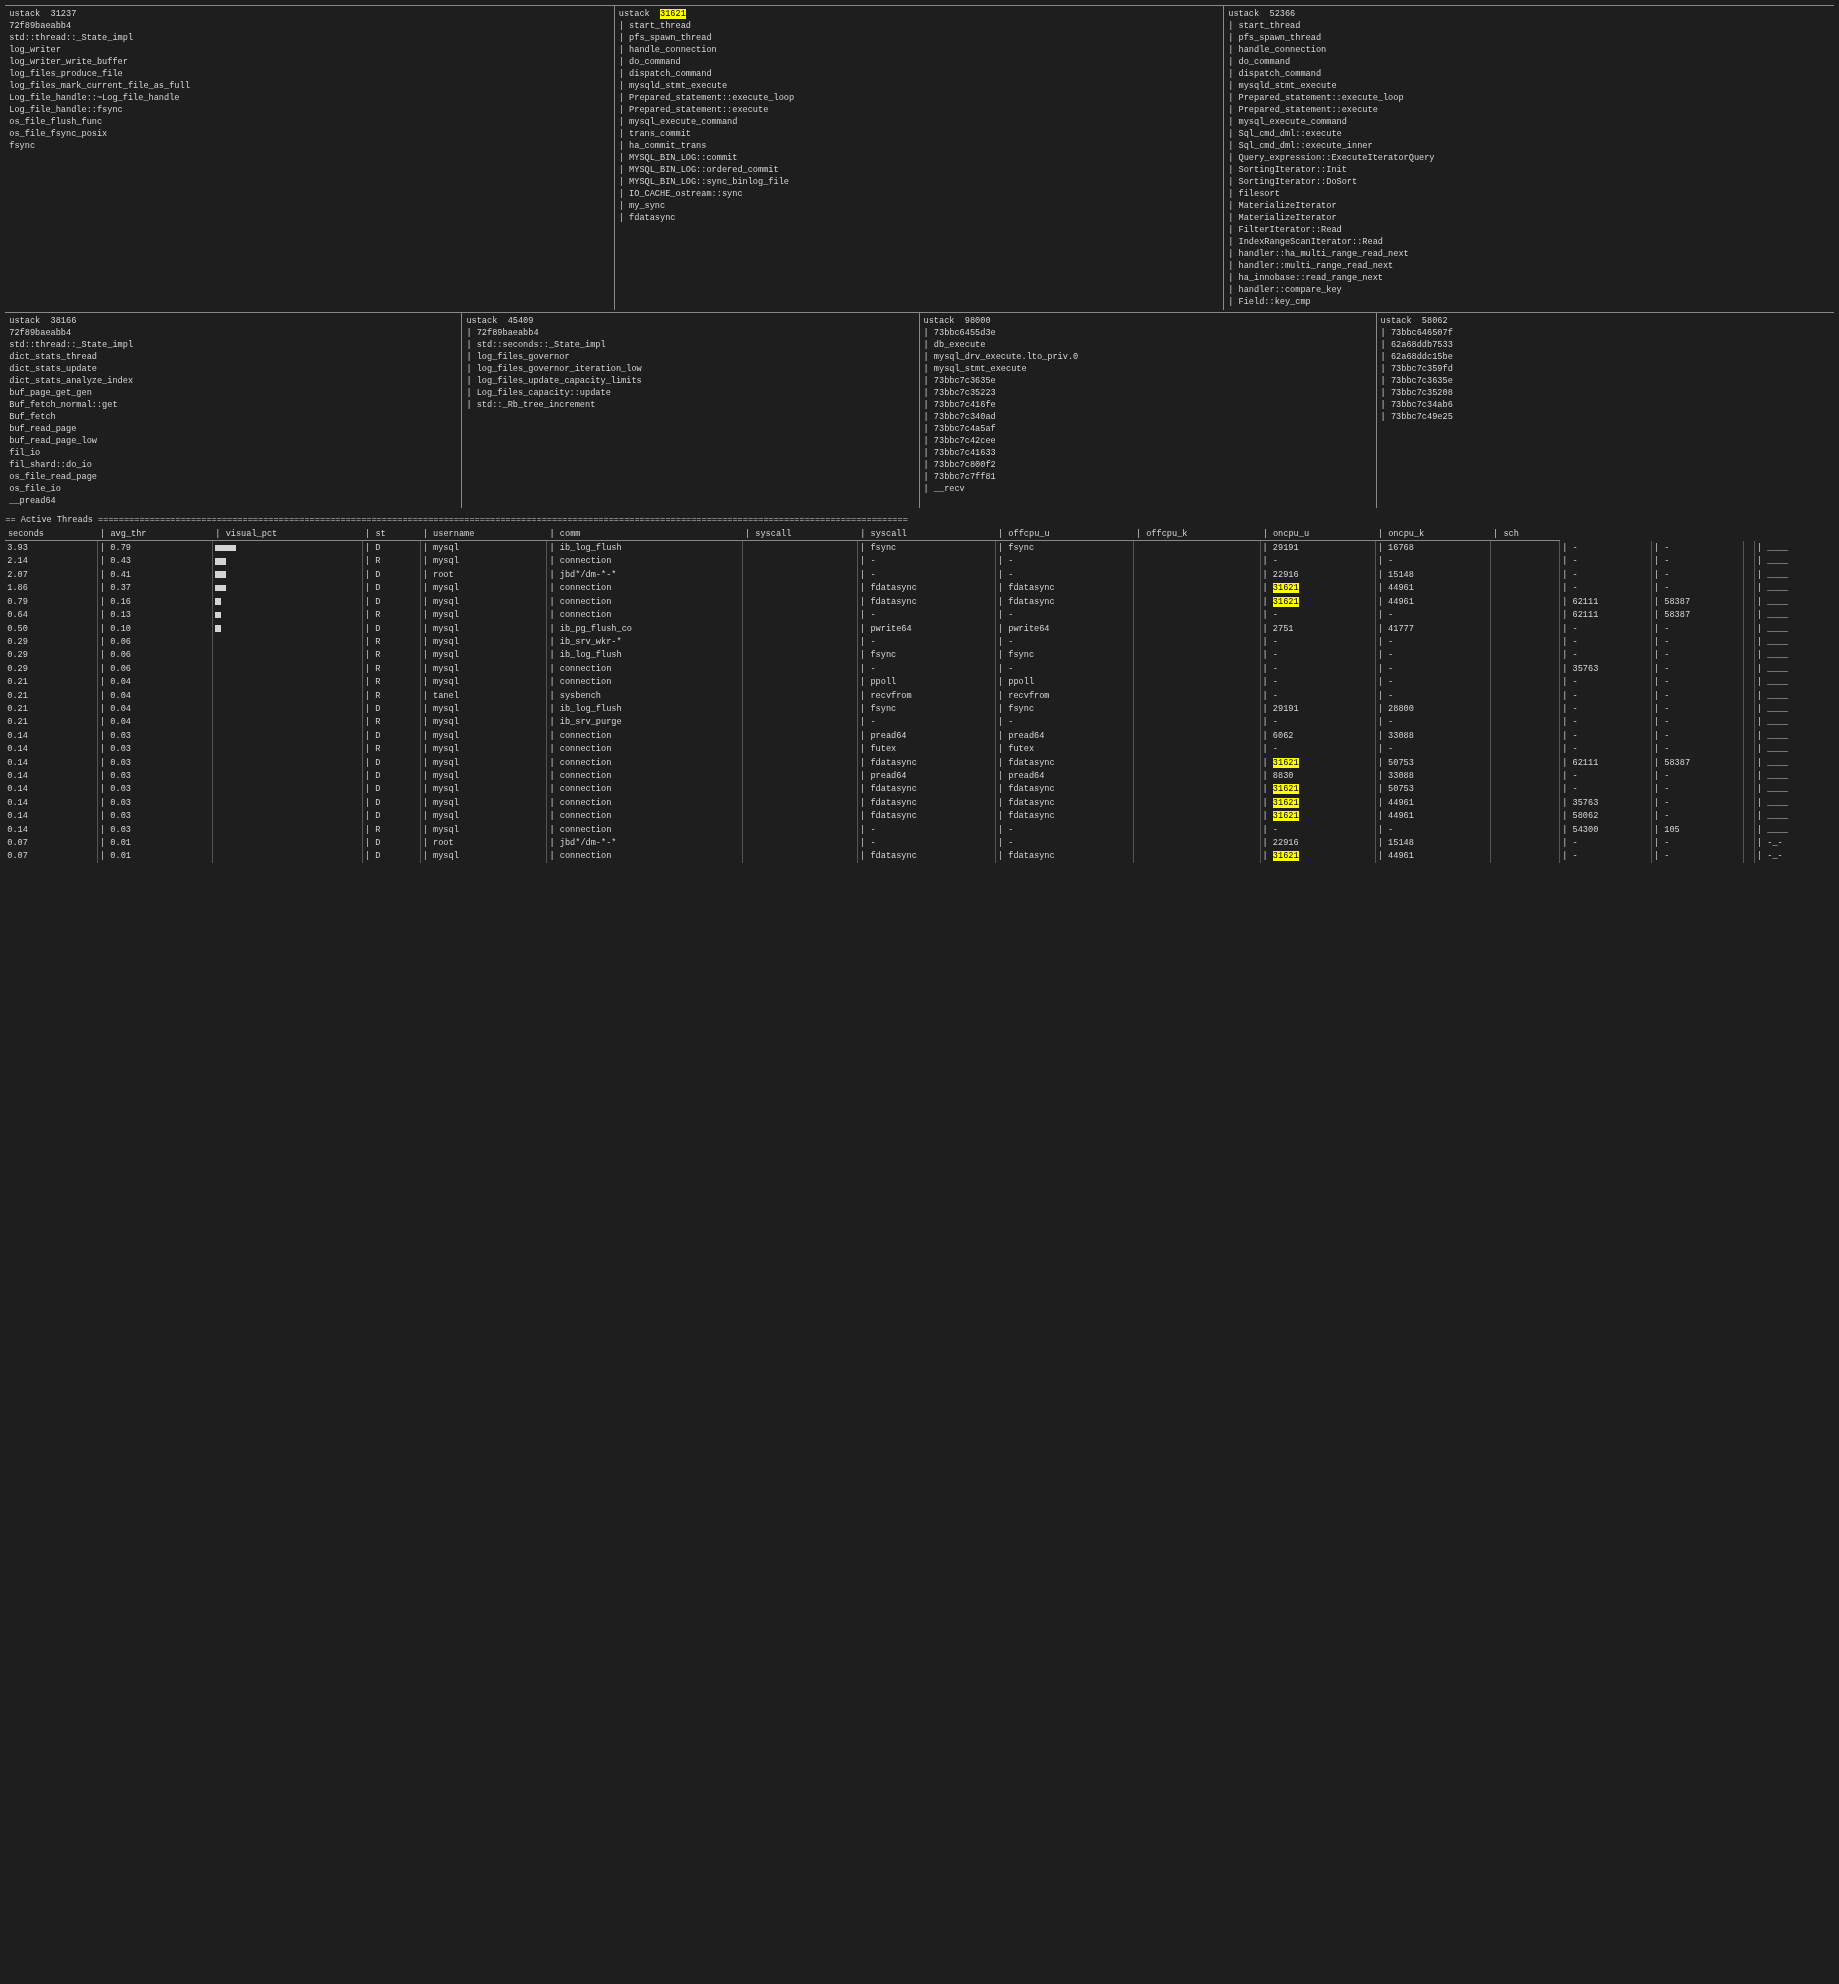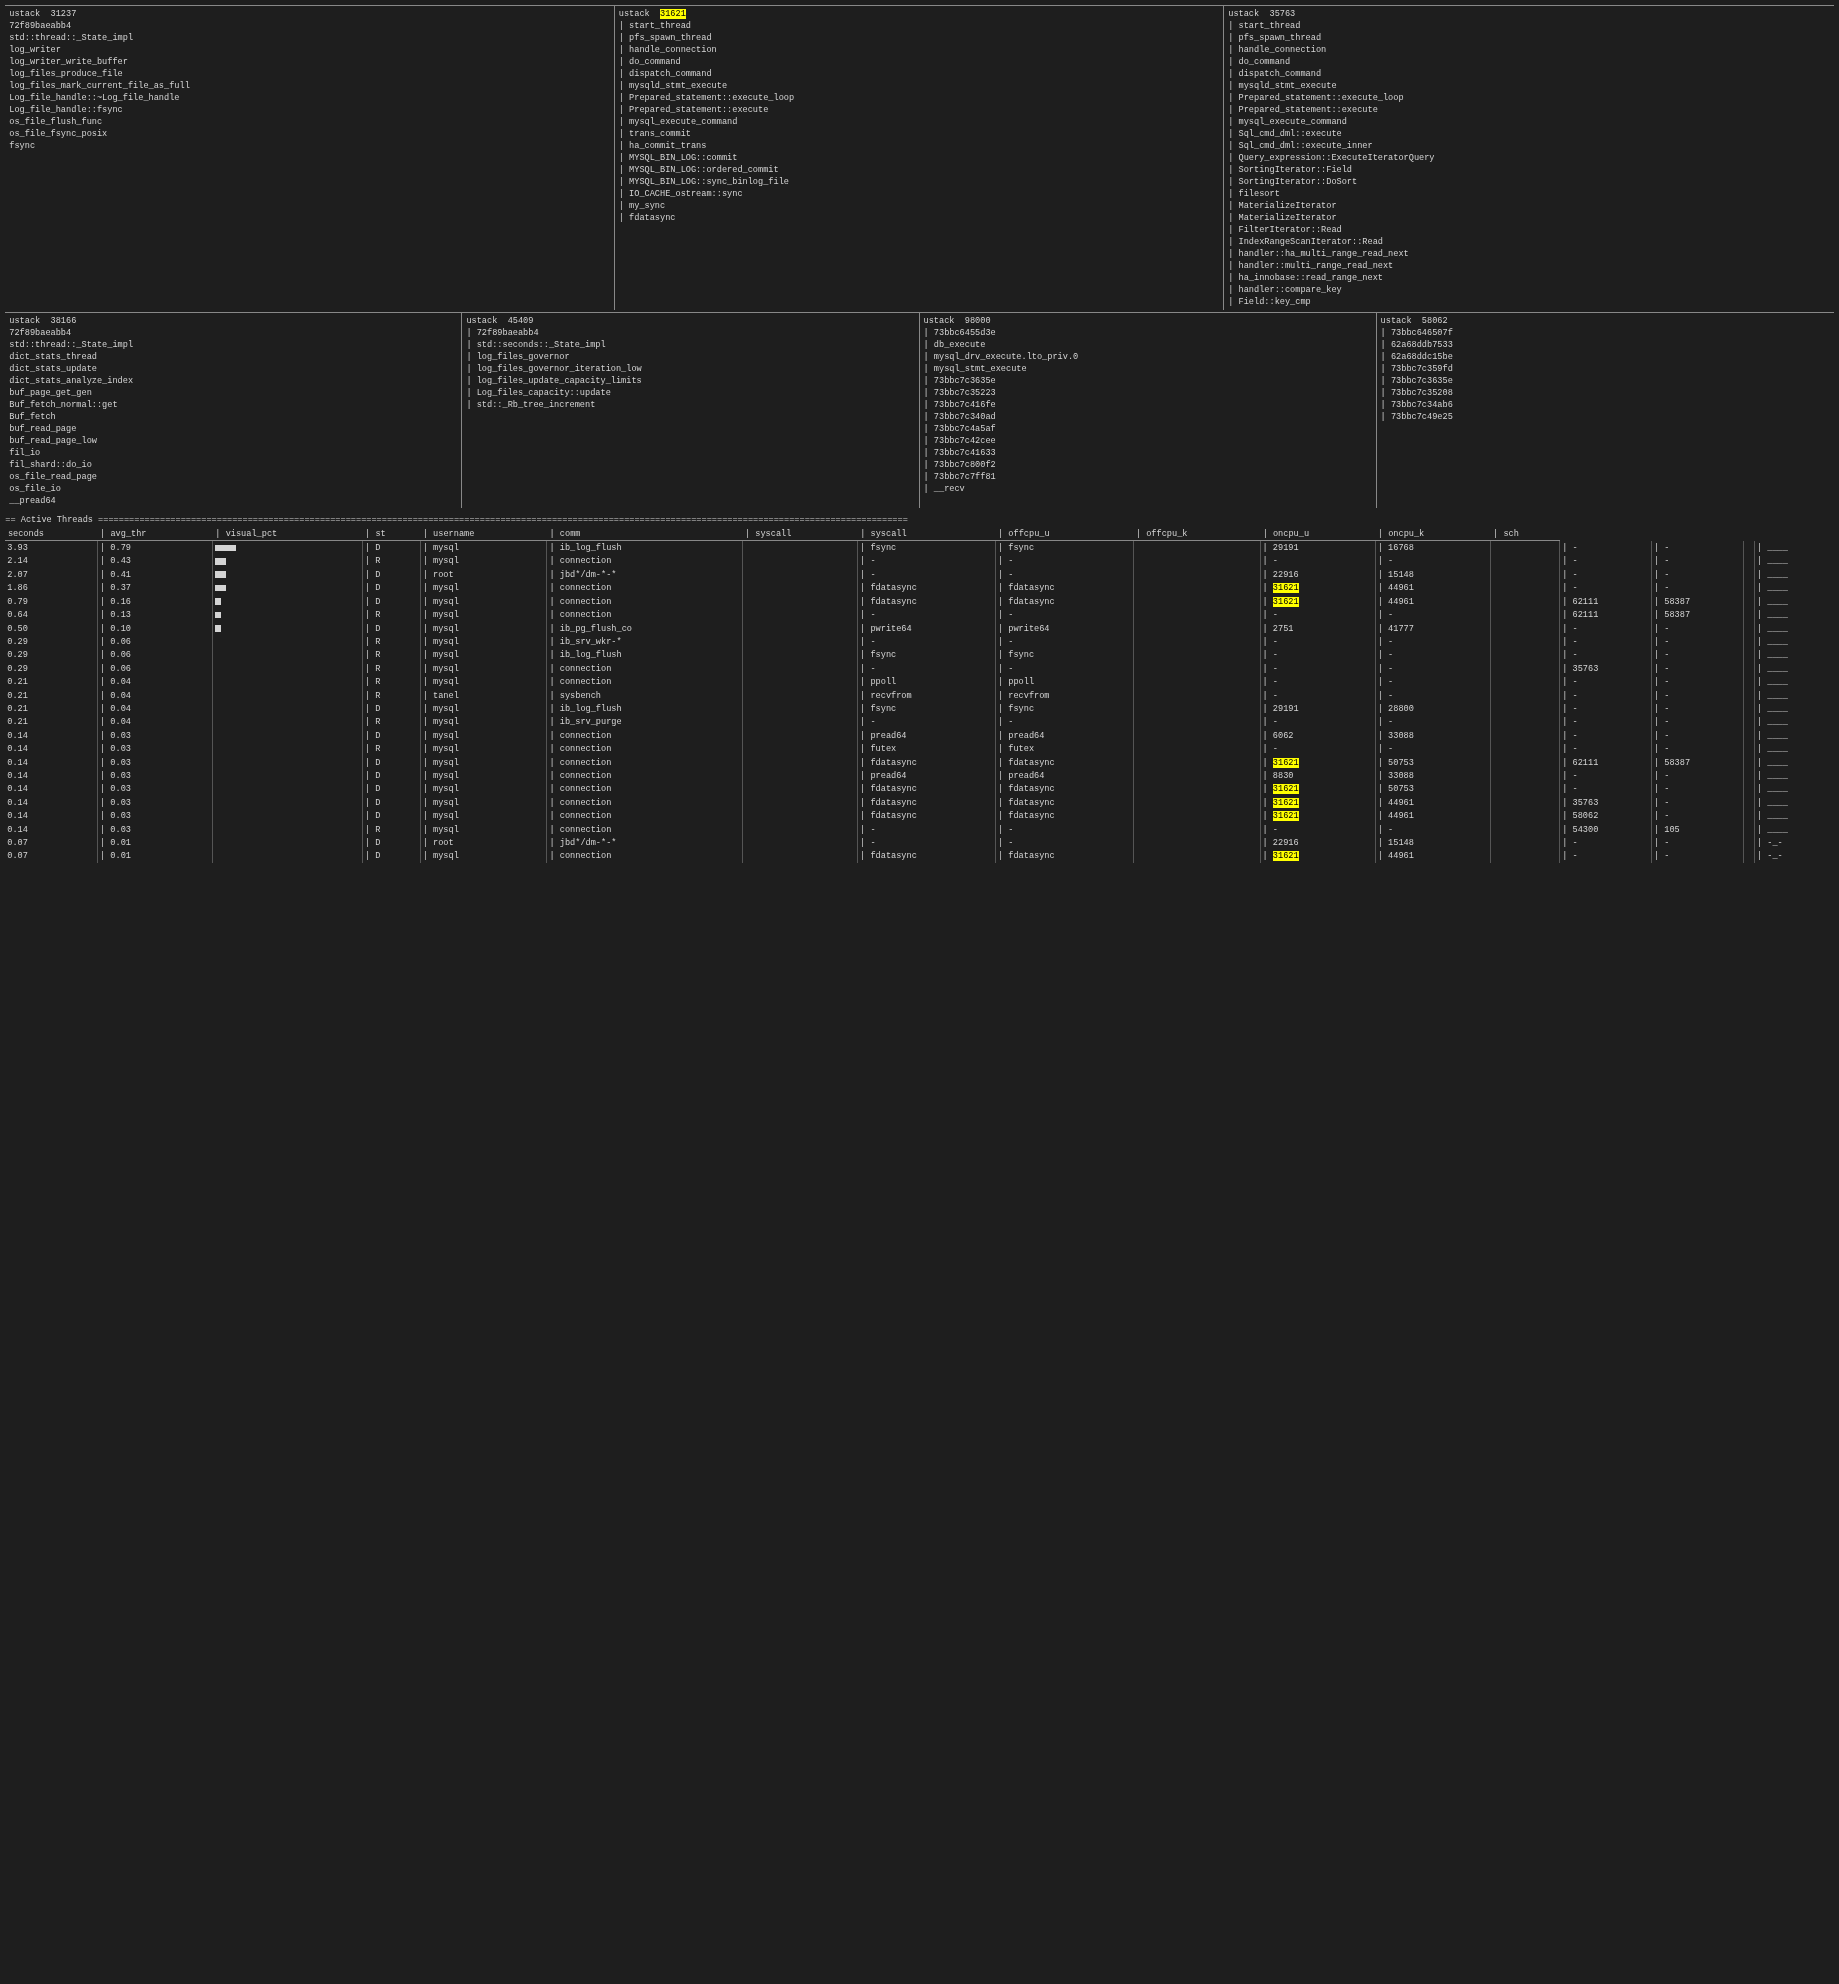--- a/index.html
+++ b/index.html
@@ -125,34 +125,34 @@
           <span class="stack-line">| trans_commit</span>
           <span class="stack-line">| ha_commit_trans</span>
           <span class="stack-line">| MYSQL_BIN_LOG::commit</span>
           <span class="stack-line">| MYSQL_BIN_LOG::ordered_commit</span>
           <span class="stack-line">| MYSQL_BIN_LOG::sync_binlog_file</span>
           <span class="stack-line">| IO_CACHE_ostream::sync</span>
           <span class="stack-line">| my_sync</span>
           <span class="stack-line">| fdatasync</span>
         </div>
         <div class="stack-col">
-          <span class="stack-line stack-header">ustack  35763</span>
+          <span class="stack-line stack-header">ustack  52366</span>
           <span class="stack-line">| start_thread</span>
           <span class="stack-line">| pfs_spawn_thread</span>
           <span class="stack-line">| handle_connection</span>
           <span class="stack-line">| do_command</span>
           <span class="stack-line">| dispatch_command</span>
           <span class="stack-line">| mysqld_stmt_execute</span>
           <span class="stack-line">| Prepared_statement::execute_loop</span>
           <span class="stack-line">| Prepared_statement::execute</span>
           <span class="stack-line">| mysql_execute_command</span>
           <span class="stack-line">| Sql_cmd_dml::execute</span>
           <span class="stack-line">| Sql_cmd_dml::execute_inner</span>
           <span class="stack-line">| Query_expression::ExecuteIteratorQuery</span>
-          <span class="stack-line">| SortingIterator::Field</span>
+          <span class="stack-line">| SortingIterator::Init</span>
           <span class="stack-line">| SortingIterator::DoSort</span>
           <span class="stack-line">| filesort</span>
           <span class="stack-line">| MaterializeIterator</span>
           <span class="stack-line">| MaterializeIterator</span>
           <span class="stack-line">| FilterIterator::Read</span>
           <span class="stack-line">| IndexRangeScanIterator::Read</span>
           <span class="stack-line">| handler::ha_multi_range_read_next</span>
           <span class="stack-line">| handler::multi_range_read_next</span>
           <span class="stack-line">| ha_innobase::read_range_next</span>
           <span class="stack-line">| handler::compare_key</span>

